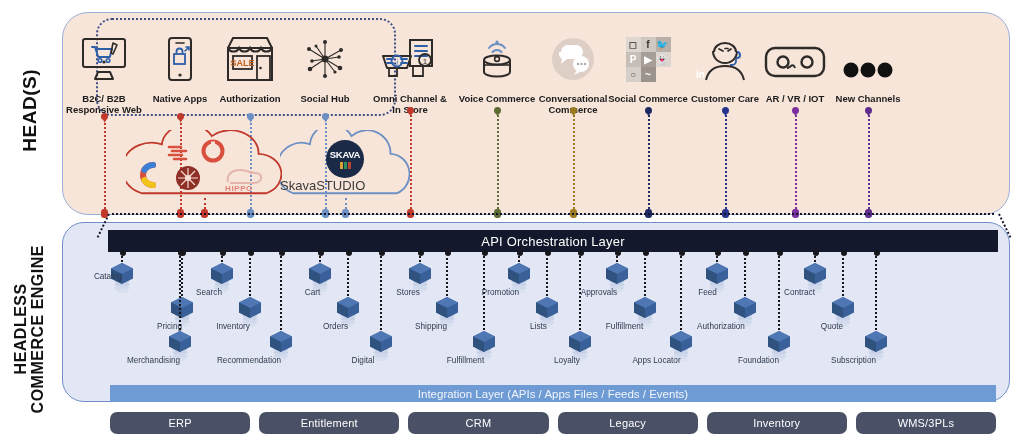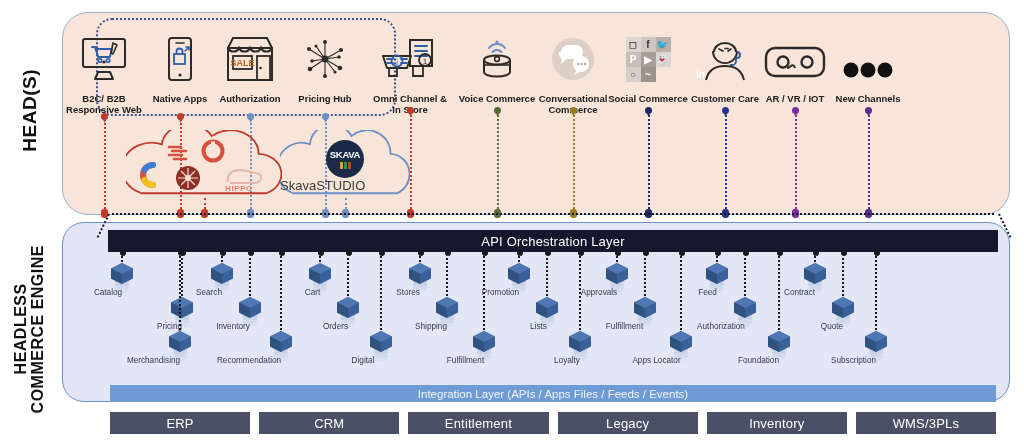--- a/index.html
+++ b/index.html
@@ -96,22 +96,22 @@
   
   #integration{
     position:absolute;left:110px;top:385px;width:886px;height:17px;
     background:#6e9bd4;color:#f2f5fb;font-size:11.5px;
     display:flex;align-items:center;justify-content:center;
   }
 
   
   #backends{position:absolute;left:110px;top:412px;width:886px;height:22px;display:flex;gap:9px;}
   .backend{
-    flex:1;background:#4a5166;color:#fff;font-size:13px;
-    display:flex;align-items:center;justify-content:center;letter-spacing:.2px;
+    flex:1;background:#4a5166;color:#fff;font-size:11px;
+    display:flex;align-items:center;justify-content:center;letter-spacing:.2px;border-radius:7px;
   }
 </style>
 </head>
 <body>
 
 <div id="stage">
 
   <div class="rail" id="rail-head">
     <span>HEAD(S)</span>
   </div>
@@ -189,21 +189,21 @@
               <circle cx="39" cy="32" r="2.3"></circle>
               <circle cx="24" cy="6" r="2"></circle>
               <circle cx="24" cy="40" r="2"></circle>
               <circle cx="11" cy="25" r="1.8"></circle>
               <circle cx="38" cy="21" r="1.8"></circle>
               <circle cx="15" cy="10" r="1.5"></circle>
               <circle cx="34" cy="36" r="1.6"></circle>
             </g>
           </svg>
         </div>
-        <div class="clabel">Pricing Hub</div>
+        <div class="clabel">Social Hub</div>
       </div>
       <div class="drop" style="left: 325px; top: 116px; height: 97px; border-left-color: rgb(108, 143, 196);"></div>
       <div class="pin top" style="left: 325px; top: 113px; background: rgb(108, 143, 196);"></div>
       <div class="bus-dot" style="left: 325px; background: rgb(108, 143, 196); position: absolute; top: 209px;"></div>
       <div class="channel" style="left: 362px; top: 20px;">
         <div class="glyph">
           <svg width="60" height="48" viewBox="0 0 60 48" fill="none">
             <path d="M30 6h22v26H30z" stroke="#2e2a28" stroke-width="2"></path>
             <g stroke="#2c5fa8" stroke-width="2" stroke-linecap="round">
               <path d="M35 12h12M35 17h12M35 22h12"></path>
@@ -400,21 +400,21 @@
             <g opacity="0.45">
               <ellipse cx="13" cy="19" rx="7.5" ry="2.6" fill="#8fa8cc"></ellipse>
               <ellipse cx="13" cy="22.5" rx="7.5" ry="2.6" fill="#a8bdda"></ellipse>
               <ellipse cx="13" cy="26" rx="7.5" ry="2.6" fill="#bccbe3"></ellipse>
               <ellipse cx="13" cy="29" rx="6" ry="2" fill="#cdd8e9"></ellipse>
             </g>
             <path d="M13 1L24 6.5v10L13 22 2 16.5v-10z" fill="#3a6099"></path>
             <path d="M13 1L24 6.5 13 12 2 6.5z" fill="#4e77b4"></path>
             <path d="M13 12v10L2 16.5v-10z" fill="#2f527f"></path>
           </svg></div>
-        <div class="nlabel" style="top: 288px; left: -14px; transform: translateX(-50%); text-align: right;">Catalog</div>
+        <div class="nlabel" style="top: 272px; left: -14px; transform: translateX(-50%); text-align: right;">Catalog</div>
       </div>
       <div class="node" style="left: 182px; top: 0px;">
         <div class="hanger" style="top: 253px; height: 43px;"></div>
         <div class="cube" style="top: 296px;"><svg width="26" height="31" viewBox="0 0 26 31">
             <g opacity="0.45">
               <ellipse cx="13" cy="19" rx="7.5" ry="2.6" fill="#8fa8cc"></ellipse>
               <ellipse cx="13" cy="22.5" rx="7.5" ry="2.6" fill="#a8bdda"></ellipse>
               <ellipse cx="13" cy="26" rx="7.5" ry="2.6" fill="#bccbe3"></ellipse>
               <ellipse cx="13" cy="29" rx="6" ry="2" fill="#cdd8e9"></ellipse>
             </g>
@@ -758,24 +758,24 @@
 
   <div id="integration">
     <span>Integration Layer (APIs / Apps Files / Feeds / Events)</span>
   </div>
 
   <div id="backends">
       <div class="backend">
         <span>ERP</span>
       </div>
       <div class="backend">
+        <span>Entitlement</span>
+      </div>
+      <div class="backend">
         <span>CRM</span>
-      </div>
-      <div class="backend">
-        <span>Entitlement</span>
       </div>
       <div class="backend">
         <span>Legacy</span>
       </div>
       <div class="backend">
         <span>Inventory</span>
       </div>
       <div class="backend">
         <span>WMS/3PLs</span>
       </div>

